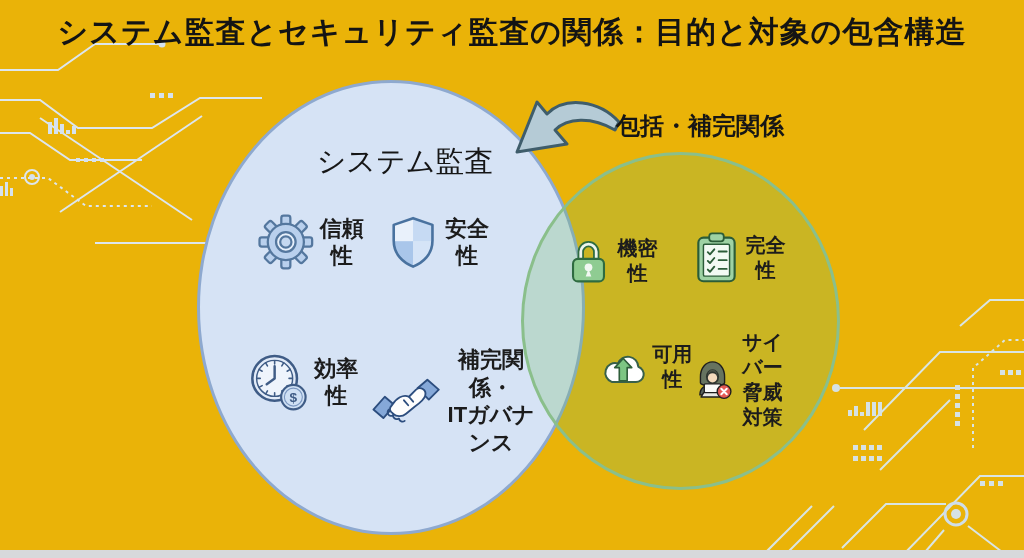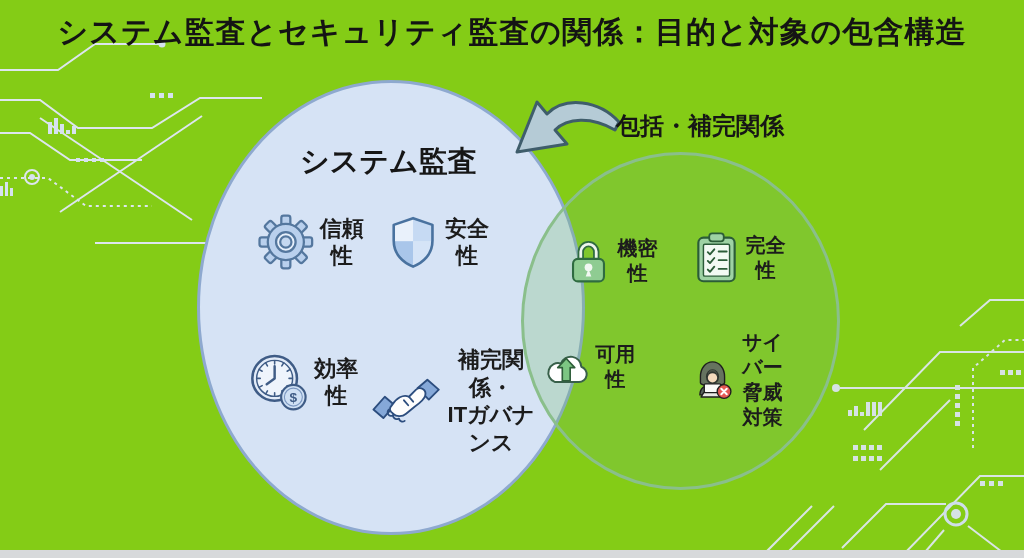--- a/index.html
+++ b/index.html
@@ -1,26 +1,26 @@
 <!DOCTYPE html>
 <html><head>
 <meta charset="utf-8">
 <style>
   html,body{margin:0;padding:0;}
   body{font-family:"Liberation Sans","DejaVu Sans",sans-serif;background:#fbfaf8;}
-  .canvas{position:relative;width:1024px;height:558px;overflow:hidden;background:#84cc16;}
+  .canvas{position:relative;width:1024px;height:558px;overflow:hidden;background:#eab308;}
   .title{position:absolute;top:12px;left:0;width:1024px;text-align:center;
          font-size:30px;font-weight:800;color:#141414;letter-spacing:1px;}
   .circuit{position:absolute;left:0;top:0;}
   .venn-circle{position:absolute;border-radius:50%;box-sizing:border-box;}
   .circle-system{left:197px;top:80px;width:388px;height:455px;
                  background:#d6e3f5;border:3px solid #8ea9cf;}
   .circle-security{left:521px;top:152px;width:319px;height:338px;
                  background:rgba(120,185,108,0.28);border:3px solid #8abf8b;}
-  .circle-title{position:absolute;text-align:left;color:#161616;font-weight:700;}
+  .circle-title{position:absolute;text-align:center;color:#161616;font-weight:400;}
   .sys-title{left:300px;top:142px;width:210px;font-size:29px;}
   .sec-title{left:570px;top:192px;width:205px;font-size:23px;}
   .relation-label{position:absolute;left:616px;top:110px;font-size:24px;font-weight:800;color:#161616;}
   .item{position:absolute;display:flex;flex-direction:row;align-items:center;gap:4px;}
   .item-label{font-weight:800;color:#1c1c1c;text-align:center;white-space:pre-line;line-height:1.25;}
   .lbl-blue{font-size:22px;}
   .lbl-green{font-size:20px;}
   .arrow-wrap{position:absolute;left:503px;top:92px;}
   .bottom-strip{position:absolute;left:0;top:550px;width:1024px;height:8px;background:#d7d9db;}
 </style>
@@ -209,21 +209,21 @@
           <path d="M34,27 h11"></path>
         <path d="M19,40 l3,3 l6,-7"></path>
           <path d="M34,39 h11"></path>
         <path d="M19,52 l3,3 l6,-7"></path>
           <path d="M34,51 h11"></path>
       </g>
     </svg>
     <div class="item-label lbl-green">完全性</div>
   </div>
 
-  <div class="item" style="left:542px;top:336px;width:94px;">
+  <div class="item" style="left:599px;top:336px;width:94px;">
     <svg width="70" height="62" viewBox="0 0 74 66">
       <path d="M20,56 h36 a12,12 0 0 0 4,-23.4 a16,16 0 0 0 -31,-4.8 A13.5,13.5 0 0 0 20,56 Z" fill="#ffffff" stroke="#38604a" stroke-width="3" stroke-linejoin="round"></path>
       <polygon points="37,20 50,34 43,34 43,54 31,54 31,34 24,34" fill="#7dc683" stroke="#2f5e3a" stroke-width="2.5" stroke-linejoin="round"></polygon>
     </svg>
     <div class="item-label lbl-green">可用性</div>
   </div>
 
   <div class="item" style="left:690px;top:330px;width:96px;">
     <svg width="78" height="70" viewBox="0 0 82 74">
       <path d="M18,64 C18,52 26,46 41,46 C56,46 64,52 64,64 Z" fill="#59635d" stroke="#1e1e1e" stroke-width="2.5"></path>

